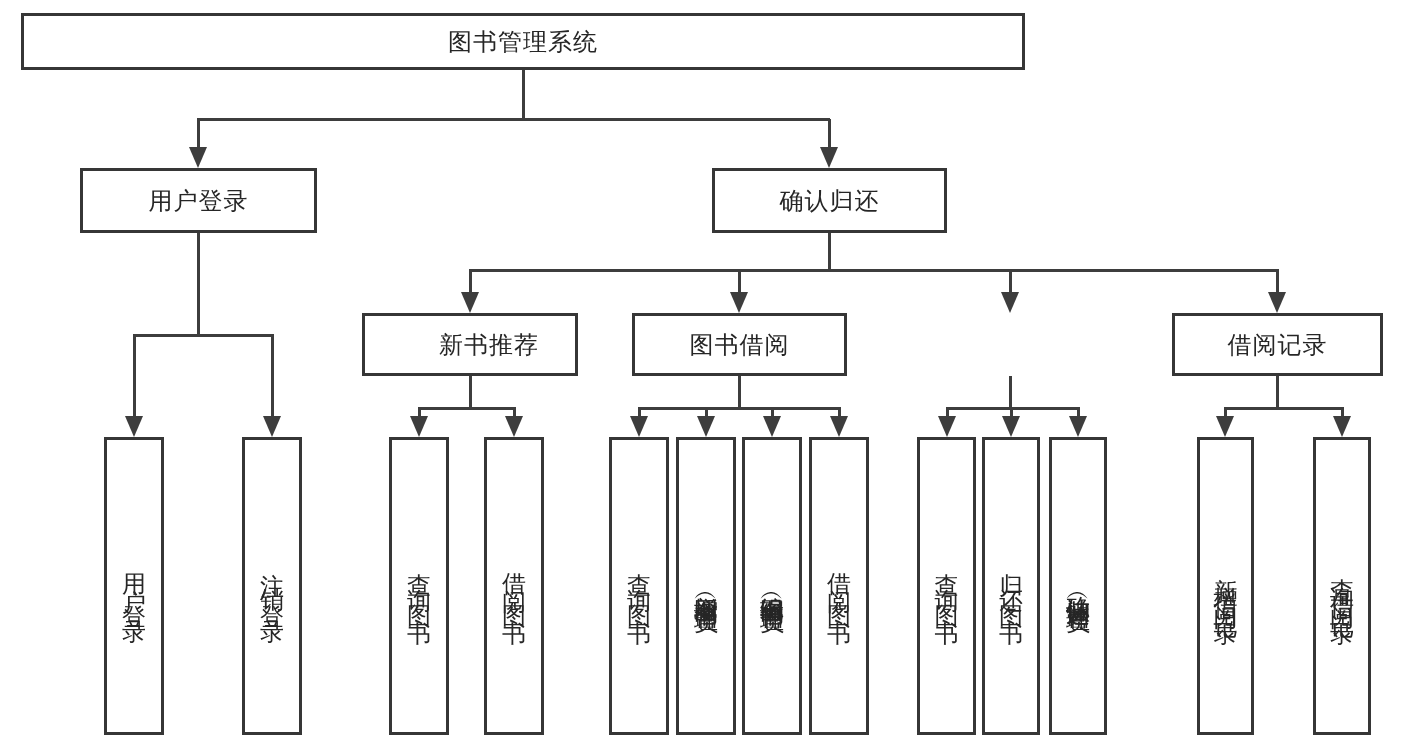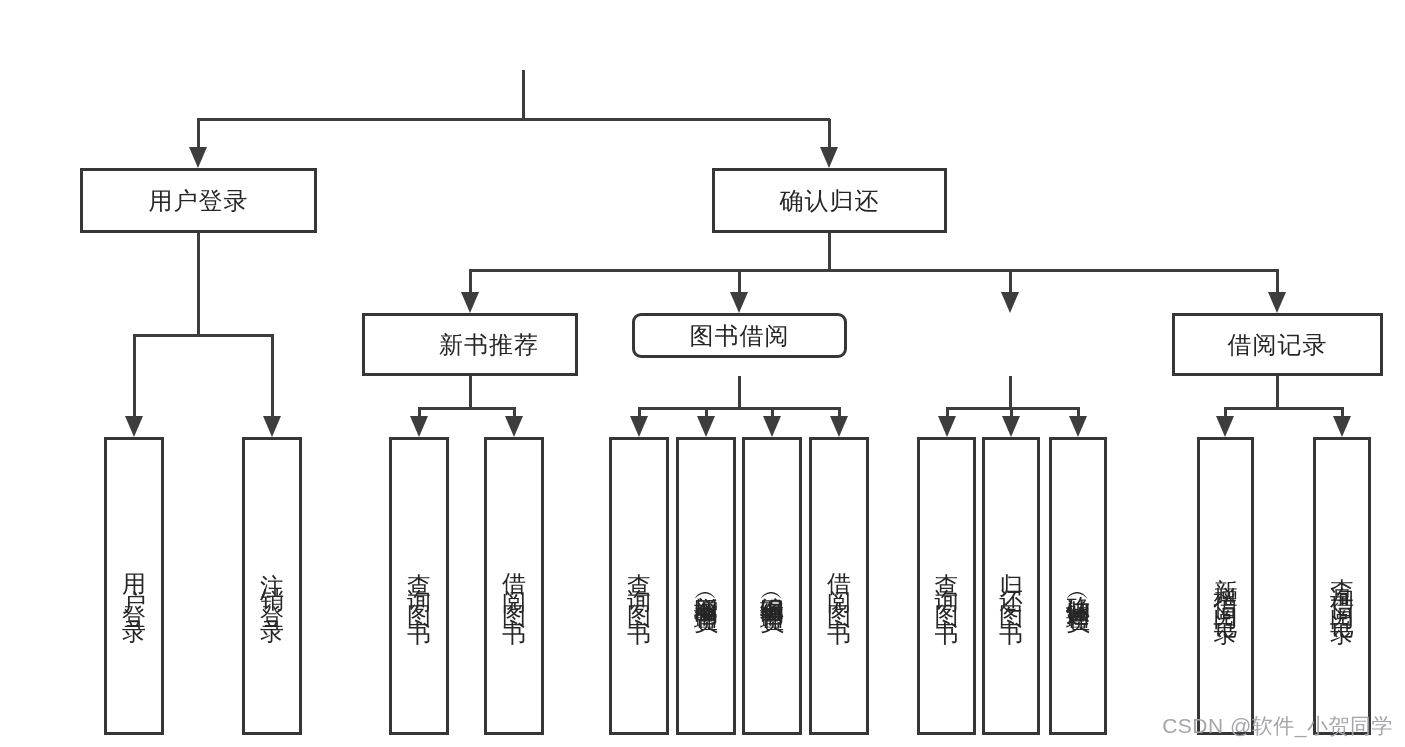--- a/index.html
+++ b/index.html
@@ -51,32 +51,35 @@
     font-size:21px;
     letter-spacing:0.5px;
     white-space:nowrap;
   }
 </style>
 </head>
 <body>
 
 <div class="canvas">
 
+  <div class="box" style="left:21px;top:13px;width:1004px;height:57px;">
+    <span>图书管理系统</span>
+  </div>
 
   <div class="box" style="left:80px;top:168px;width:237px;height:65px;">
     <span>用户登录</span>
   </div>
   <div class="box" style="left:712px;top:168px;width:235px;height:65px;">
     <span>确认归还</span>
   </div>
 
   <div class="box" style="left:362px;top:313px;width:216px;height:63px;padding-left:38px;">
     <span>新书推荐</span>
   </div>
-  <div class="box" style="left:632px;top:313px;width:215px;height:45px;border-radius:9px;">
+  <div class="box" style="left:632px;top:313px;width:215px;height:63px;">
     <span>图书借阅</span>
   </div>
   <div class="box" style="left:1172px;top:313px;width:211px;height:63px;">
     <span>借阅记录</span>
   </div>
 
   <div class="box leaf ls-wide" style="left:104px;top:437px;width:60px;height:298px;">
     <span>用户登录</span>
   </div>
   <div class="box leaf ls-wide" style="left:242px;top:437px;width:60px;height:298px;">
@@ -172,15 +175,14 @@
   <div class="arrowhead" style="left:1002px;top:416px;"></div>
   <div class="arrowhead" style="left:1069px;top:416px;"></div>
 
   <div class="vline" style="left:1275.5px;top:376px;height:34px;"></div>
   <div class="hline" style="left:1223.5px;top:406.5px;width:120px;"></div>
   <div class="vline" style="left:1223.5px;top:408px;height:10px;"></div>
   <div class="vline" style="left:1340.5px;top:408px;height:10px;"></div>
   <div class="arrowhead" style="left:1216px;top:416px;"></div>
   <div class="arrowhead" style="left:1333px;top:416px;"></div>
 
-  <div class="watermark" style="right:12px;bottom:7px;">CSDN @软件_小贺同学</div>
 
 </div>
 
 </body></html>

